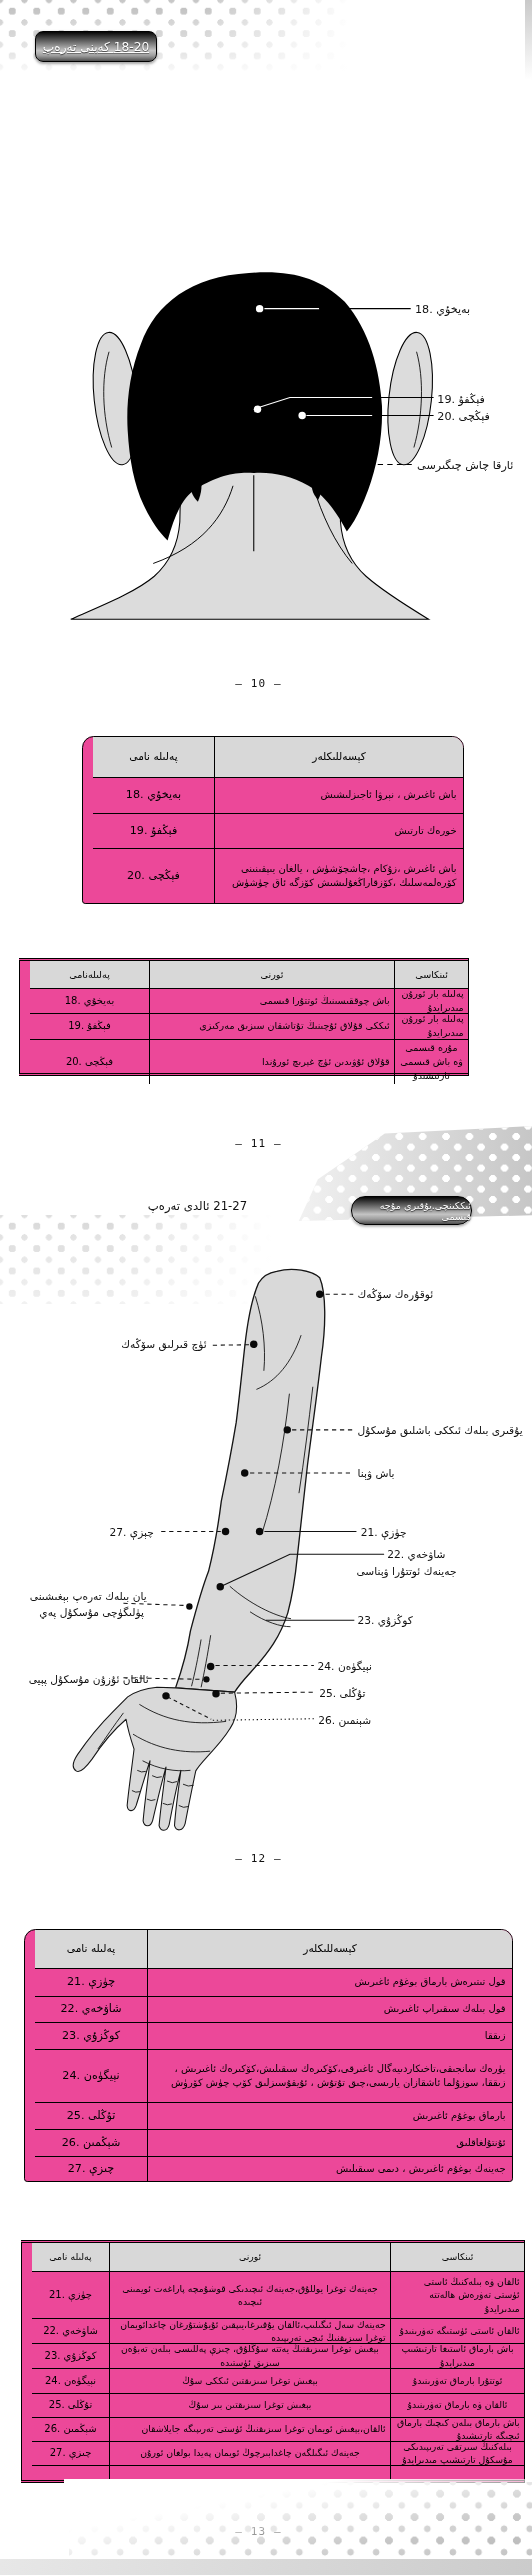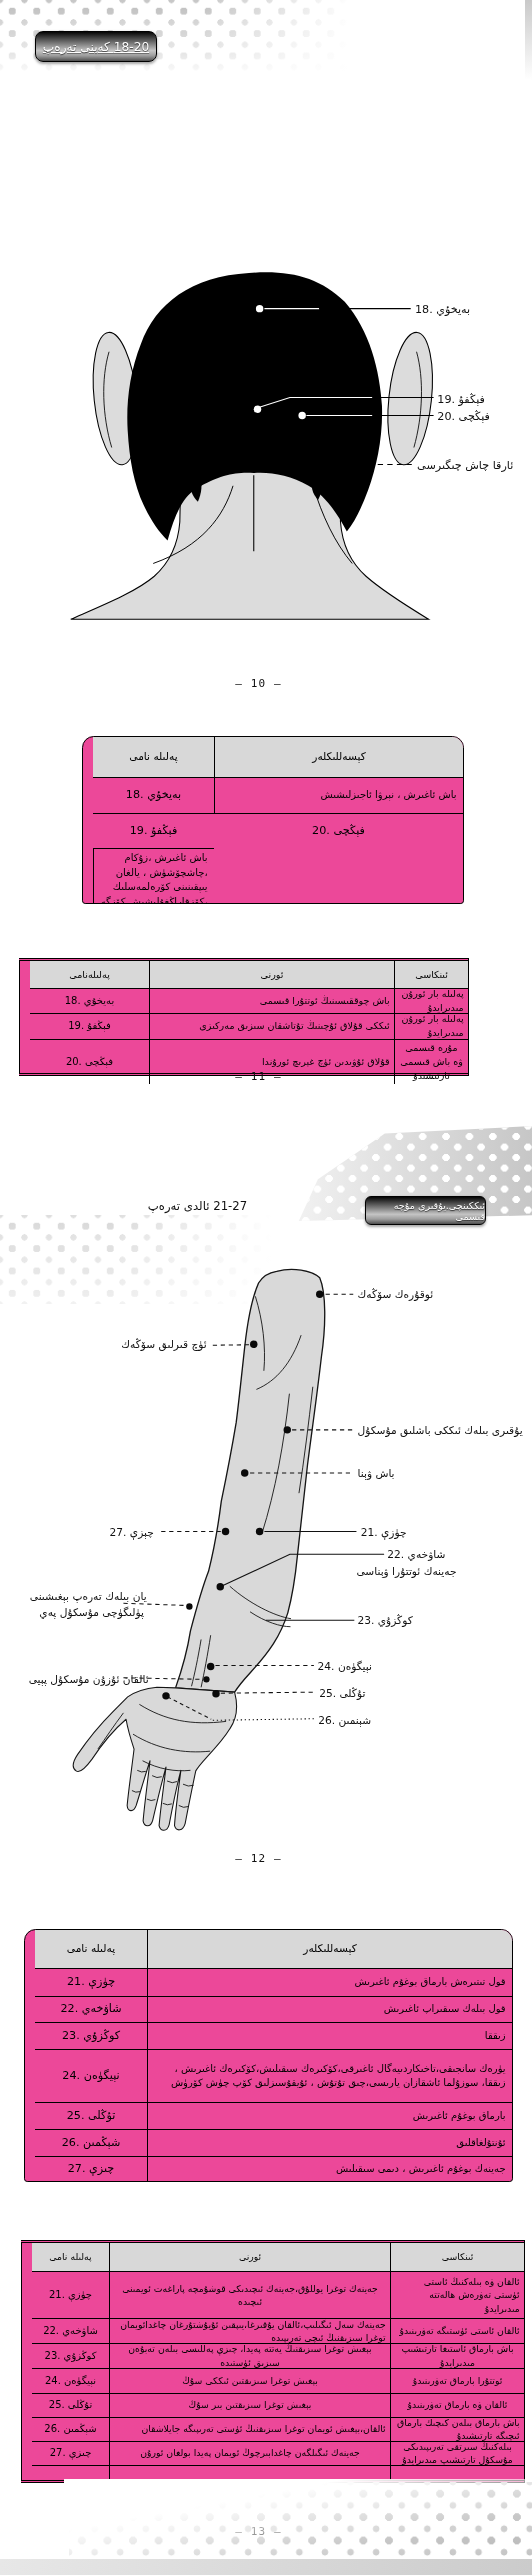--- a/index.html
+++ b/index.html
@@ -43,27 +43,27 @@
   .bottom-bar{left:0;top:2559px;width:532px;height:17px;
     background:linear-gradient(to right,#e7e7e7,#cbcbcb);}
 
   
   .pill{position:absolute;display:flex;align-items:center;justify-content:center;
     border:1.1px solid #000;border-radius:8px;
     background:linear-gradient(180deg,#050505 0%,#3c3c3c 18%,#8e8e8e 46%,#c4c4c4 64%,#9d9d9d 82%,#4d4d4d 100%);
     color:#fff;text-shadow:0 0.5px 1.1px rgba(0,0,0,.7);
     box-shadow:0 1.6px 2.7px rgba(0,0,0,.35);}
   #section1-button{left:35px;top:31px;width:120px;height:29px;font-size:12.2px;text-decoration:underline;}
-  #section2-button{left:365px;top:1196px;width:119px;height:27px;font-size:9.6px;border-radius:6px;}
+  #section2-button{left:351px;top:1196px;width:119px;height:27px;font-size:9.6px;border-radius:14px;}
 
   
   .pagenum{position:absolute;width:85px;text-align:center;
     font-family:"DejaVu Sans Mono",monospace;font-size:11px;letter-spacing:1.1px;color:#111;}
   #pn10{left:216px;top:677px;}
-  #pn11{left:216px;top:1070px;}
+  #pn11{left:216px;top:1137px;}
   #pn12{left:216px;top:1852px;}
   #pn13{left:216px;top:2525px;}
   #section2-caption{position:absolute;left:129px;top:1199px;width:137px;
     font-size:11.7px;text-align:center;direction:rtl;color:#111;}
 
   
   .diagram{position:absolute;left:0;}
   svg text{font-family:"DejaVu Sans",sans-serif;fill:#111;}
 
   
@@ -143,20 +143,21 @@
   </svg>
 
   <div class="pagenum" id="pn10">– 10 –</div>
 
   <div class="tbl rounded" id="table1">
     <div class="cell hdr">پەلىلە نامى</div>
     <div class="cell hdr bl">كېسەللىكلەر</div>
     <div class="cell name bt">18. بەيخۇي</div>
     <div class="cell rtl bt bl">باش ئاغىرش ، نېرۋا ئاجىزلىشىش</div>
     <div class="cell name bt">19. فېڭفۇ</div>
+    <div class="cell rtl bt bl">خورەك تارتىش</div>
     <div class="cell name bt">20. فېڭچى</div>
     <div class="cell rtl bt bl">باش ئاغىرش ،زۇكام ،چاشچۆشۈش ، يالغان يىپقىنىنى كۆرەلمەسلىك ،كۆزقاراڭغۇلىشىش كۆزگە ئاق چۈشۈش</div>
   </div>
 
   <div class="tbl dbl" id="table2">
     <div class="cell hdr">پەلىلەنامى</div>
     <div class="cell hdr bl">ئورنى</div>
     <div class="cell hdr bl">ئىنكاسى</div>
     <div class="cell name bt3">18. بەيخۇي</div>
     <div class="cell rtl bt3 bl">باش چوققىسىنىڭ ئوتتۇرا قىسمى</div>
@@ -284,21 +285,21 @@
     <div class="cell hdr bl">ئورنى</div>
     <div class="cell hdr bl">ئىنكاسى</div>
 
     <div class="cell name bt3">21. چۈزې</div>
     <div class="cell rtl ctr bt3 bl">جەينەك توغرا يوللۇق،جەينەك ئىچىدىكى قوشۇمچە پاراغەت ئويمىنى ئىچىدە</div>
     <div class="cell rtl bt3 bl">ئالقان ۋە بىلەكنىڭ ئاستى ئۈستى تەۋرەش ھالەتتە مىدىرايدۇ</div>
     <div class="cell name bt">22. شاۋخەي</div>
     <div class="cell rtl bt bl">جەينەك سەل ئىگىلىپ،ئالقان يۇقىرغا،يىپقىن ئۇيۇشتۇرغان چاغدائويمان توغرا سىزىقنىڭ ئىچى تەرىپىدە</div>
     <div class="cell rtl bt bl">ئالقان ئاستى ئۈستىگە تەۋرىنىدۇ</div>
     <div class="cell name bt">23. كوڭزۇي</div>
-    <div class="cell rtl ctr bt bl">بېغىش توغرا سىزىقنىڭ يەتتە پەيدا، چىزې پەللىسى بىلەن تەبۇەن سىزىق ئۈستىدە</div>
+    <div class="cell rtl ctr bt bl">بېغىش توغرا سىزىقنىڭ يەتتە سۇڭلۇق، چىزې پەللىسى بىلەن تەبۇەن سىزىق ئۈستىدە</div>
     <div class="cell rtl ctr bt bl">باش بارماق ئاستىغا تارتىشىپ مىدىرايدۇ</div>
     <div class="cell name bt">24. نېيگۈەن</div>
     <div class="cell rtl ctr bt bl">بېغىش توغرا سىزىقتىن ئىككى سۇڭ</div>
     <div class="cell rtl ctr bt bl">ئوتتۇرا بارماق تەۋرىنىدۇ</div>
     <div class="cell name bt">25. تۇڭلى</div>
     <div class="cell rtl ctr bt bl">بېغىش توغرا سىزىقتىن بىر سۇڭ</div>
     <div class="cell rtl ctr bt bl">ئالقان ۋە بارماق تەۋرىنىدۇ</div>
     <div class="cell name bt">26. شېڭمىن</div>
     <div class="cell rtl bt bl">ئالقان،بېغىش ئويمان توغرا سىزىقنىڭ ئۈستى تەرىپىگە جايلاشقان</div>
     <div class="cell rtl bt bl">باش بارماق بىلەن كىچىك بارماق ئىچىگە تارتىشىدۇ</div>

